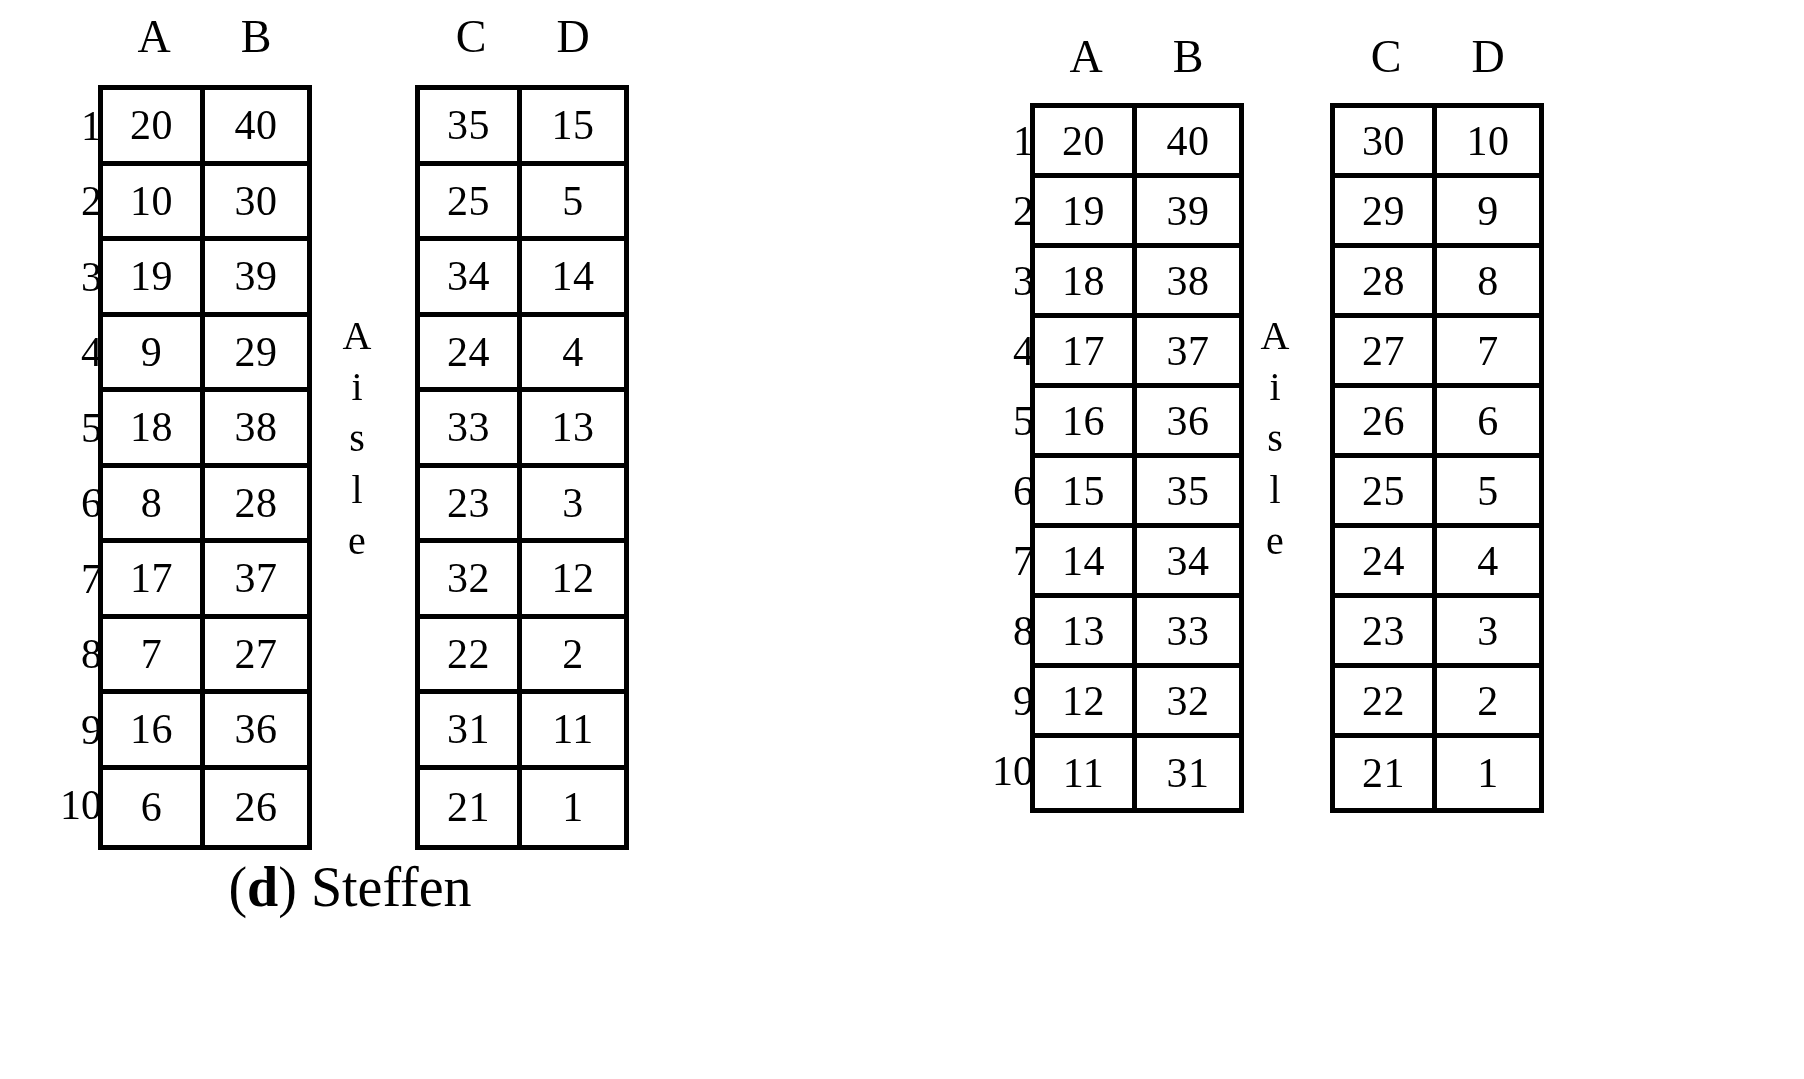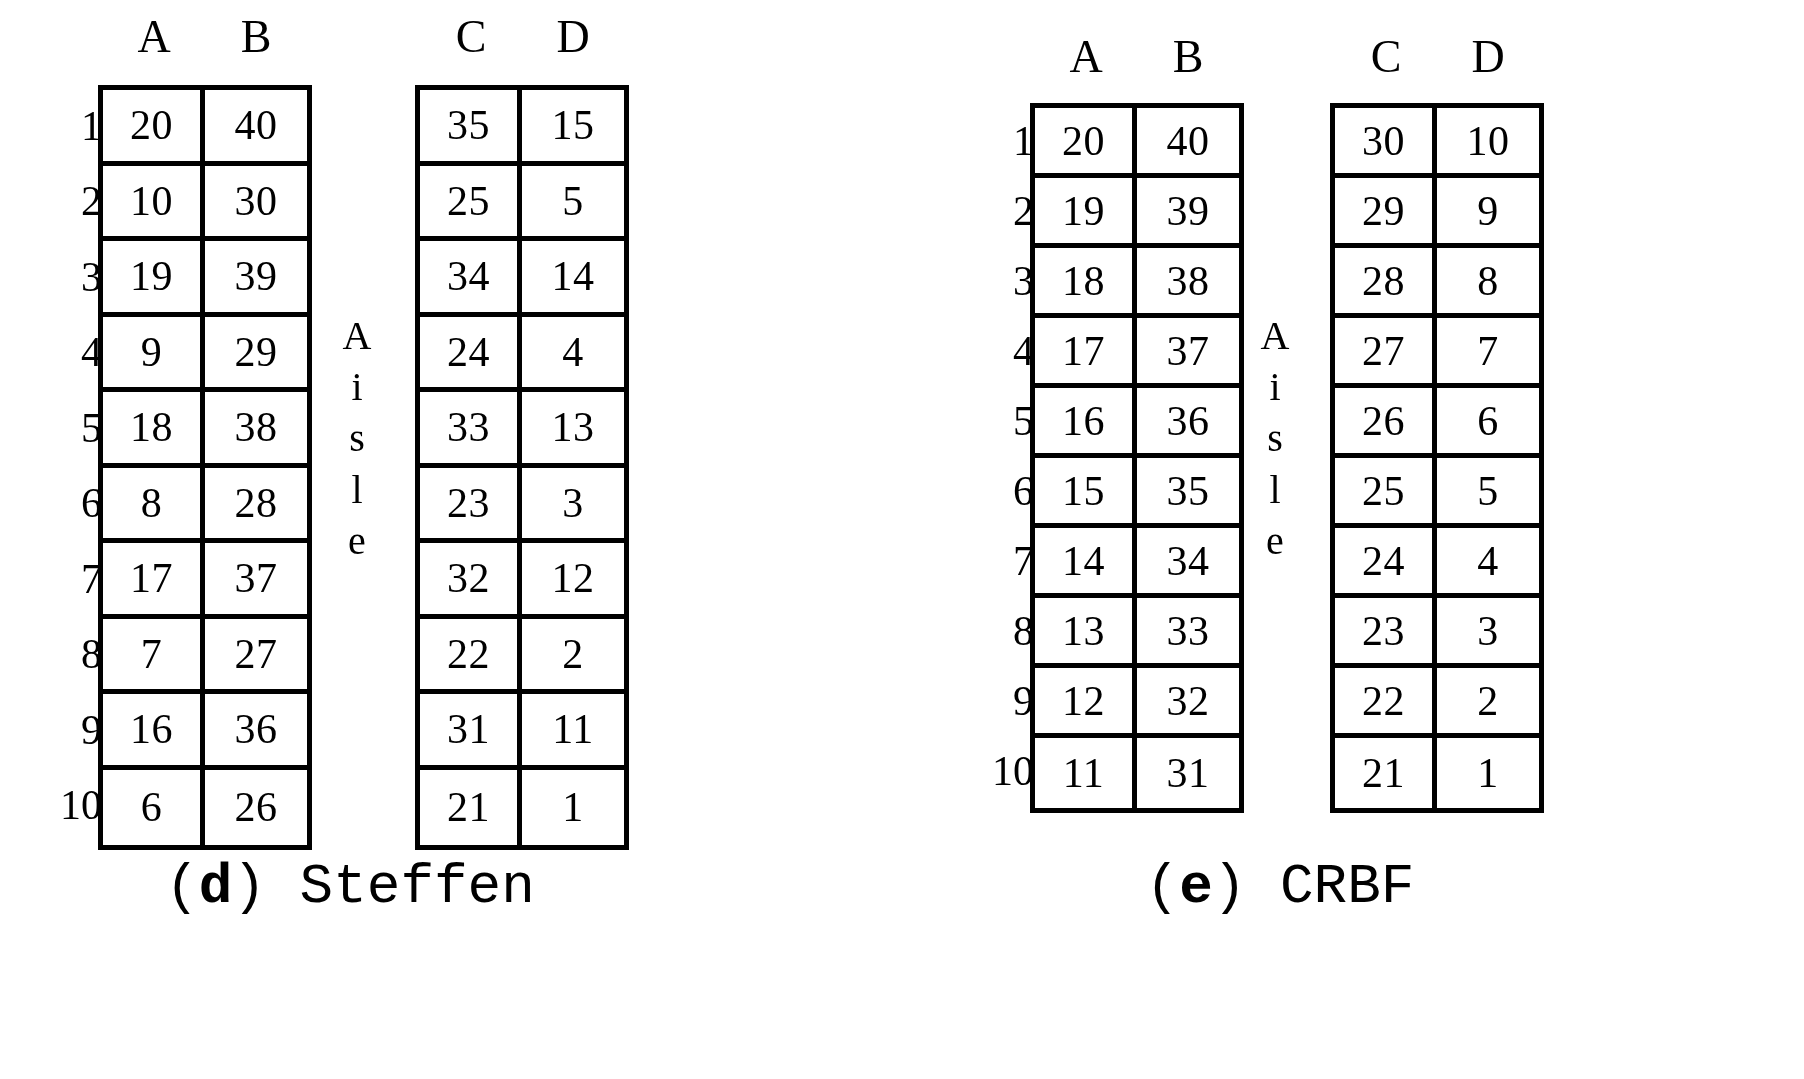--- a/index.html
+++ b/index.html
@@ -95,21 +95,21 @@
     line-height: 1.28;
     font-family: "Liberation Serif", "DejaVu Serif", serif;
   }
 
   
   .caption {
     position: absolute;
     width: 700px;
     text-align: center;
     font-size: 56px;
-    font-family: Liberation Mono, monospace;
+    font-family: Liberation Serif, serif;
     white-space: pre;
   }
   .caption .tag { font-weight: bold; }
   .caption .tag-paren { font-weight: normal; }
 </style>
 </head>
 <body>
 
 <div id="stage">
 
@@ -329,16 +329,15 @@
           </div>
         </div>
         <div class="aisle" aria-label="Aisle" style="left: 318px; top: 310px;">
           <span class="aisle-letter">A</span>
           <span class="aisle-letter">i</span>
           <span class="aisle-letter">s</span>
           <span class="aisle-letter">l</span>
           <span class="aisle-letter">e</span>
         </div>
       </div>
-    <div class="caption" id="cap-e" style="top: 855px;"><span class="tag-paren">(</span><span class="tag">e</span><span class="tag-paren">) </span><span>CRBF</span></div>
   </div>
 
 </div>
 
 </body></html>

